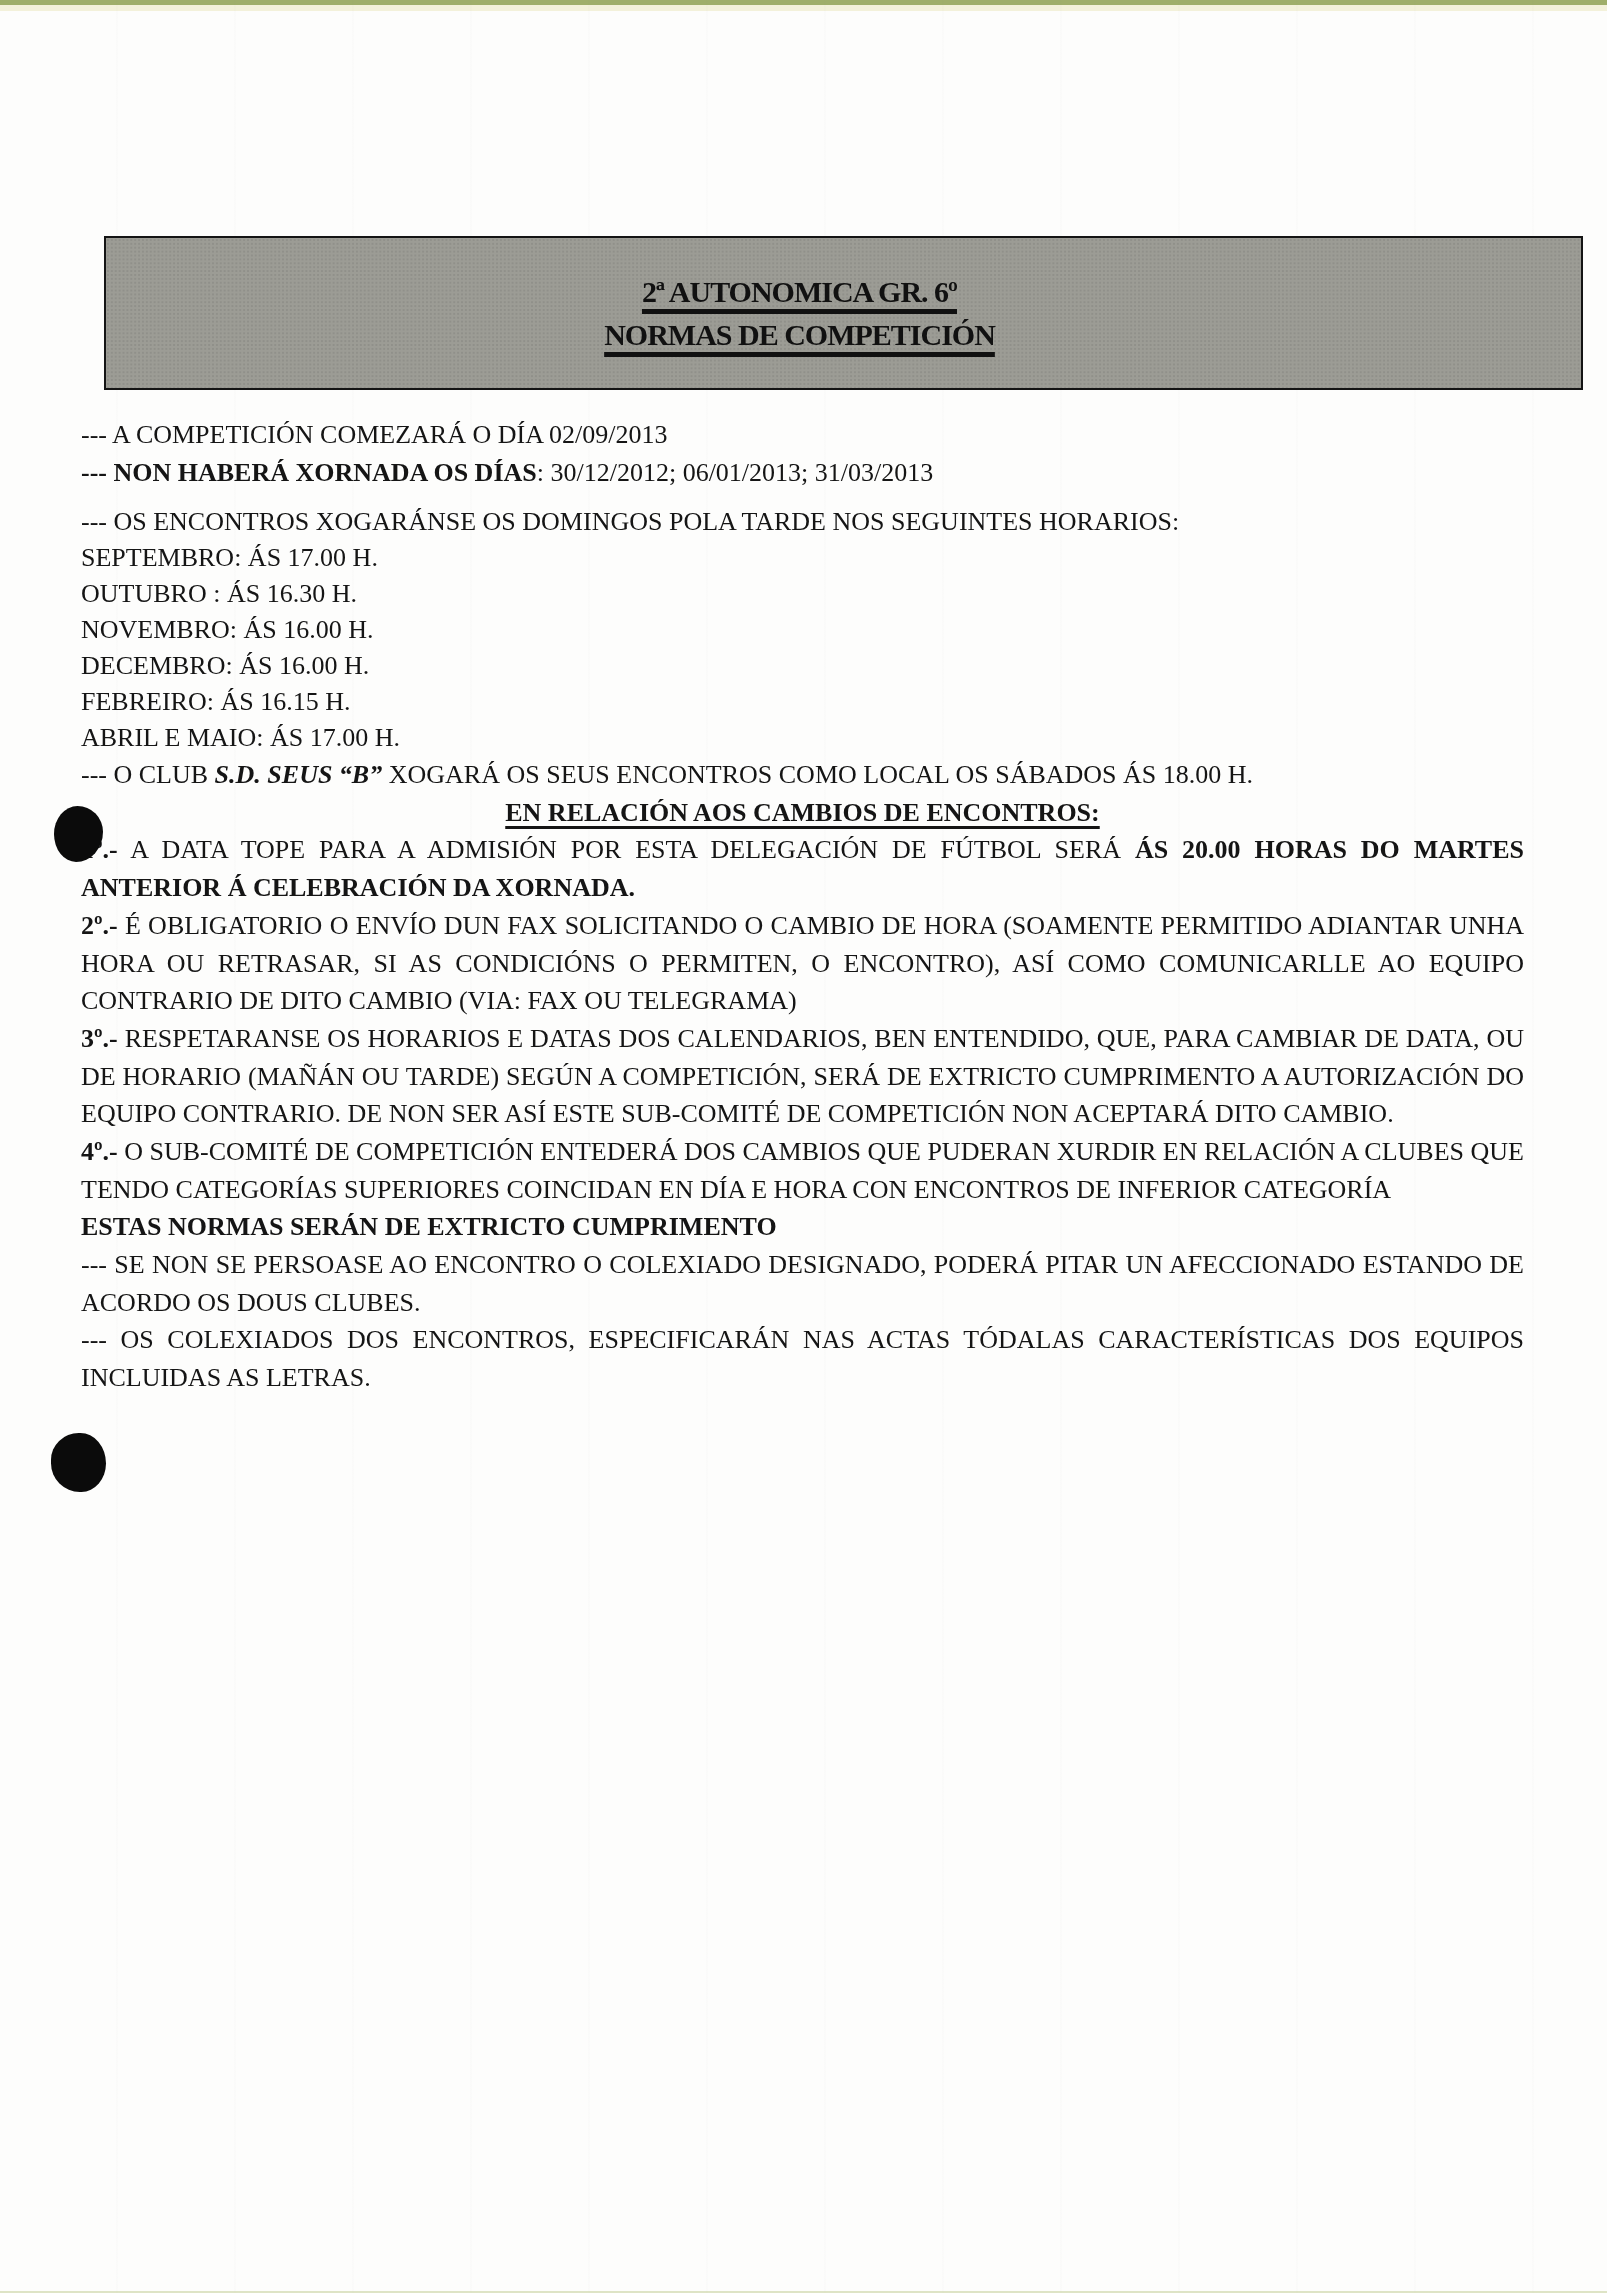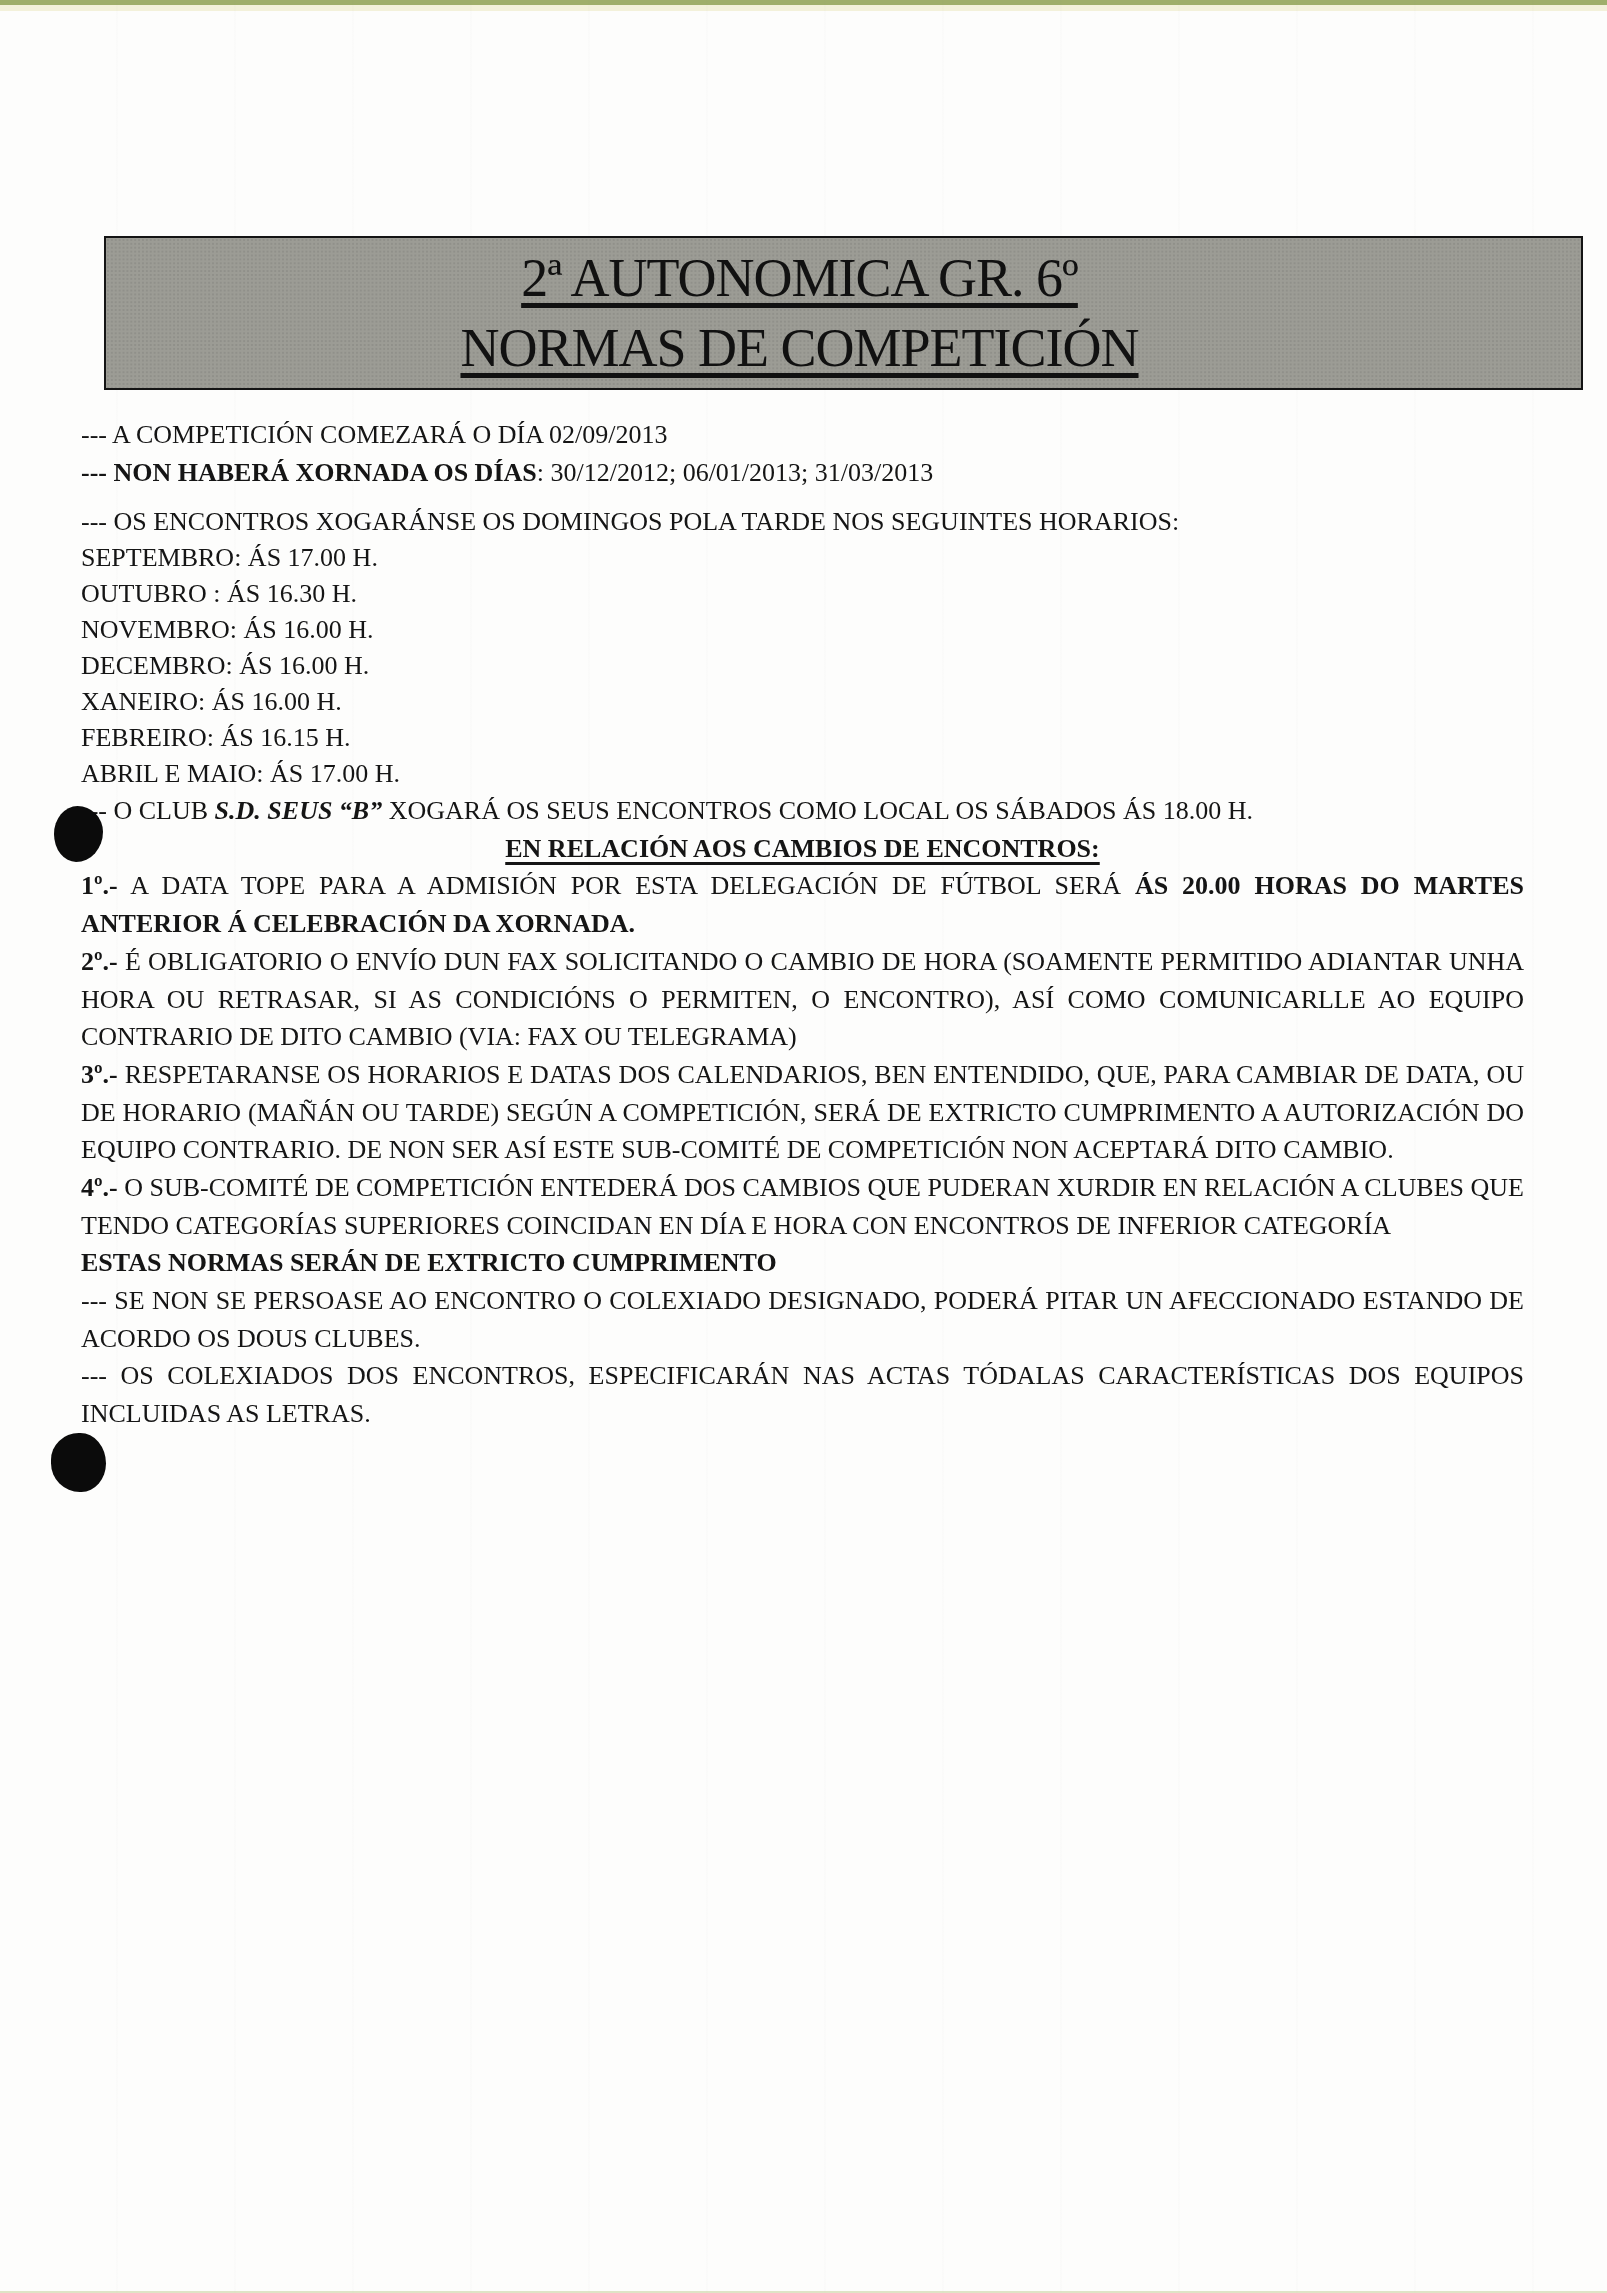--- a/index.html
+++ b/index.html
@@ -19,21 +19,21 @@
   .header-box{
     position:absolute;left:104px;top:236px;width:1479px;height:154px;
     box-sizing:border-box;border:2.9px solid #141414;
     background-color:#9c9c95;
     background-image:radial-gradient(#90908a 1px, rgba(0,0,0,0) 1px);
     background-size:3.9px 3.9px;
     display:flex;flex-direction:column;align-items:center;justify-content:center;
     gap:9.8px;
   }
   .header-title{
-    font-weight:normal;font-size:54px;line-height:1.12;color:#111;
+    font-weight:bold;font-size:30px;line-height:1.12;color:#111;
     letter-spacing:-1px;
     text-decoration:underline;
     text-decoration-thickness:4.9px;
     text-underline-offset:6.9px;
     transform:translateX(-44px);
   }
 
   
   .content{
     position:absolute;left:81px;top:416px;width:1443px;
@@ -88,21 +88,20 @@
   <p class="p-start">--- A COMPETICIÓN COMEZARÁ O DÍA 02/09/2013</p>
 
   <p class="p-nomatch"><span class="bu">--- NON HABERÁ XORNADA OS DÍAS</span><span>: 30/12/2012; 06/01/2013; 31/03/2013</span></p>
 
   <div class="p-schedule">
     <p>--- OS ENCONTROS XOGARÁNSE OS DOMINGOS POLA TARDE NOS SEGUINTES HORARIOS:</p>
     <p>SEPTEMBRO: ÁS 17.00 H.</p>
     <p>OUTUBRO : ÁS 16.30 H.</p>
     <p>NOVEMBRO: ÁS 16.00 H.</p>
     <p>DECEMBRO: ÁS 16.00 H.</p>
-    <p>XANEIRO: ÁS 16.00 H.</p>
     <p>FEBREIRO: ÁS 16.15 H.</p>
     <p>ABRIL E MAIO: ÁS 17.00 H.</p>
   </div>
 
   <p class="p-club"><span>--- O CLUB </span><span class="bi">S.D. SEUS “B”</span><span>  XOGARÁ OS SEUS ENCONTROS COMO LOCAL OS SÁBADOS ÁS 18.00 H.</span></p>
 
   <p class="sec-heading">EN RELACIÓN AOS CAMBIOS DE ENCONTROS:</p>
 
   <p class="p-rule1"><span class="b">1º.-</span><span> A DATA TOPE PARA A ADMISIÓN POR ESTA DELEGACIÓN DE FÚTBOL SERÁ </span><span class="bu">ÁS 20.00 HORAS DO MARTES ANTERIOR Á CELEBRACIÓN DA XORNADA.</span></p>
 

